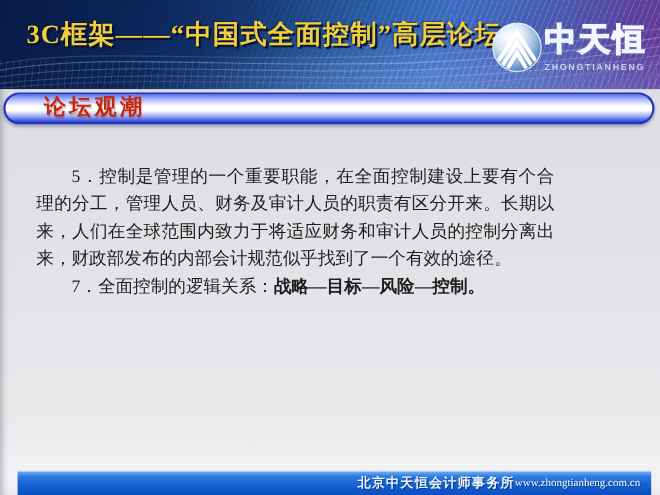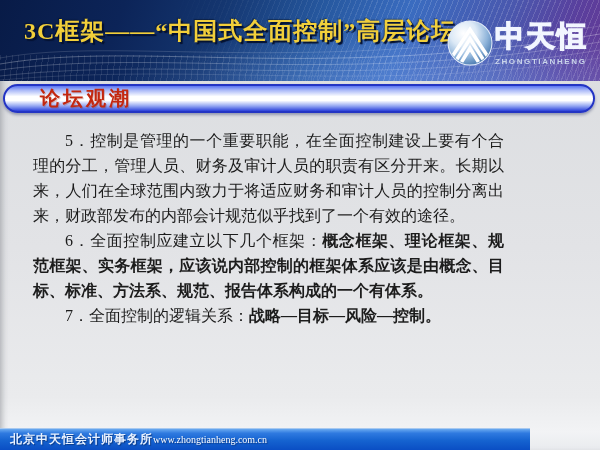--- a/index.html
+++ b/index.html
@@ -54,34 +54,34 @@
     background:linear-gradient(to bottom,#5a74f0 0%,#aebcf8 18%,#ffffff 42%,#ffffff 58%,#93a6f2 80%,#2b41da 100%);
     box-shadow:0 2px 3px rgba(10,20,80,0.35);
   }
   .section-title{
     display:inline-block;margin-left:35px;font-size:20px;font-weight:bold;
     color:#c3270f;line-height:25px;letter-spacing:3px;
     text-shadow:1px 1px 0 rgba(130,30,10,0.25);
   }
   
   .content{
-    position:absolute;top:101px;left:0;width:532px;height:312px;
+    position:absolute;top:121px;left:0;width:532px;height:312px;
     padding:27px 28px 0 33px;box-sizing:border-box;overflow:hidden;
   }
   .para{
     margin:0;font-size:16px;line-height:25px;color:#1c1c1c;
     text-indent:2em;text-align:justify;
   }
   .para .seg-bold{font-weight:bold;}
   
   .footer{
-    position:absolute;left:0;bottom:0;width:530px;height:22px;box-sizing:border-box;
+    position:absolute;left:16px;bottom:0;width:576px;height:22px;box-sizing:border-box;
     background:linear-gradient(to bottom,#6aaaf0 0%,#2f7ae0 20%,#1563d0 55%,#0a4ec4 100%);
     border-top:1px solid #a8c9f0;
-    display:flex;align-items:center;justify-content:flex-start;
+    display:flex;align-items:center;justify-content:flex-end;
     padding:0 10px;z-index:2;
   }
   .footer-company{
     font-size:12px;font-weight:bold;color:#e9f2ff;letter-spacing:1px;
     text-shadow:1px 1px 1px #0a3a88;
   }
   .footer-site{
     font-family:"Liberation Serif","DejaVu Serif",serif;
     font-size:10px;font-weight:normal;color:#ffffff;text-decoration:none;
     text-shadow:1px 1px 1px #0a3a88;
@@ -128,21 +128,20 @@
       </div>
     </div>
   </div>
 
   <div class="section-bar">
     <span class="section-title">论坛观潮</span>
   </div>
 
   <div class="content">
     <p class="para"><span>5．控制是管理的一个重要职能，在全面控制建设上要有个合理的分工，管理人员、财务及审计人员的职责有区分开来。长期以来，人们在全球范围内致力于将适应财务和审计人员的控制分离出来，财政部发布的内部会计规范似乎找到了一个有效的途径。</span><span class="seg-bold"></span></p>
-    <p class="para"><span>6．全面控制应建立以下几个框架：</span><span class="seg-bold">概念框架、理论框架、规范框架、实务框架，应该说内部控制的框架体系应该是由概念、目标、标准、方法系、规范、报告体系构成的一个有体系。</span></p>
     <p class="para"><span>7．全面控制的逻辑关系：</span><span class="seg-bold">战略—目标—风险—控制。</span></p>
   </div>
 
   <div class="footer">
     <span class="footer-company">北京中天恒会计师事务所</span>
     <a href="#" class="footer-site">www.zhongtianheng.com.cn</a>
   </div>
 
 </div>
 

